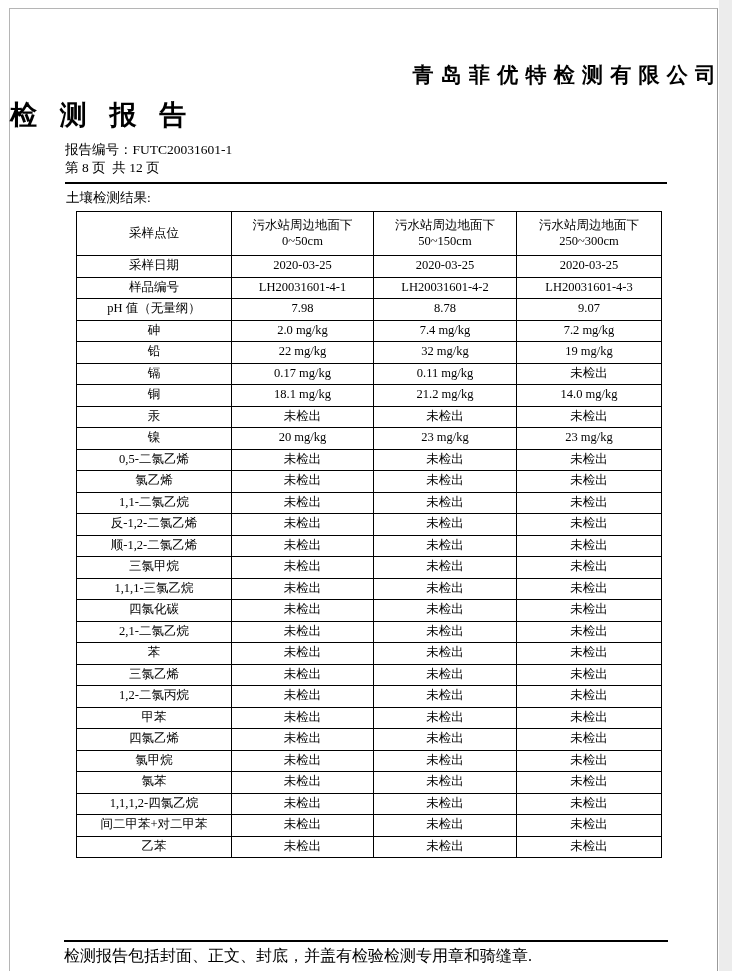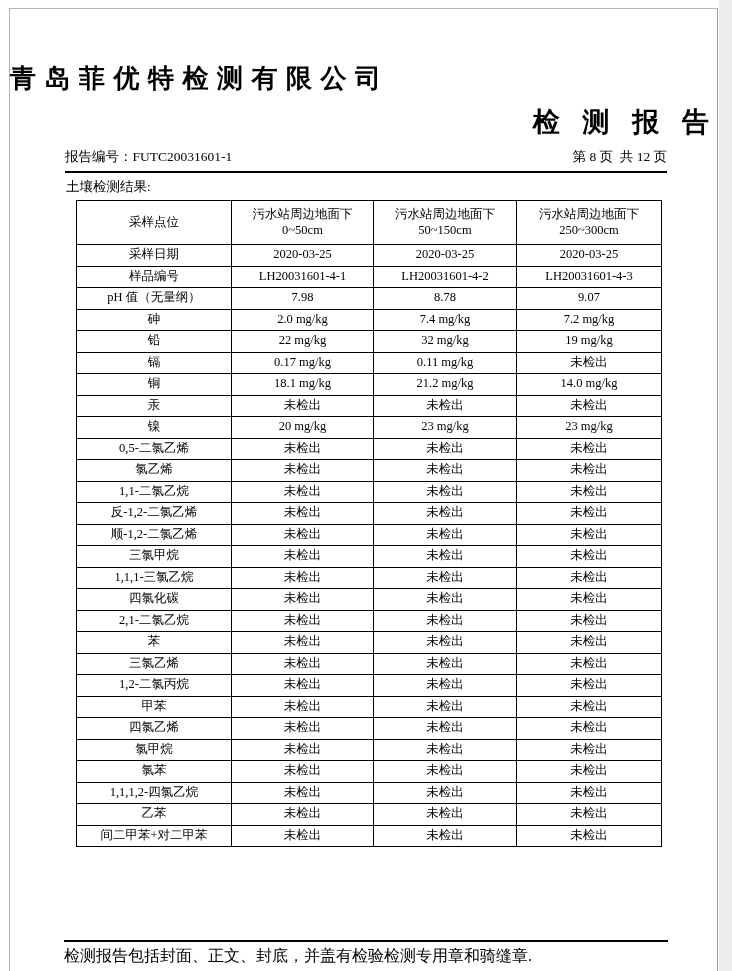--- a/index.html
+++ b/index.html
@@ -20,40 +20,41 @@
   .page {
     position: absolute; left: 9px; top: 8px;
     width: 709px; height: 963px;
     background: #ffffff;
     border-top: 1px solid #b5b5b5;
     border-left: 1px solid #b5b5b5;
     border-right: 1px solid #9a9a9a;
   }
   .company {
     margin-top: 52px;
-    text-align: left;
+    text-align: right;
     font-weight: bold;
-    font-size: 26px;
+    font-size: 21px;
     letter-spacing: 1px;
     white-space: pre;
   }
   .doc-title {
     margin-top: 8px;
-    text-align: right;
+    text-align: left;
     font-weight: bold;
     font-size: 27px;
     letter-spacing: 8px;
     white-space: pre;
   }
   .meta {
     margin: 8px 50px 0 55px;
     display: flex;
     justify-content: space-between;
     font-size: 13.5px;
     white-space: pre;
+    flex-direction: column;
   }
   .rule {
     margin: 5px 50px 0 55px;
     height: 2px;
     background: #000;
   }
   .section-title {
     margin: 5px 0 0 56px;
     font-size: 13.5px;
   }
@@ -277,27 +278,27 @@
           <td>未检出</td>
           <td>未检出</td>
         </tr>
         <tr>
           <td>1,1,1,2-四氯乙烷</td>
           <td>未检出</td>
           <td>未检出</td>
           <td>未检出</td>
         </tr>
         <tr>
+          <td>间二甲苯+对二甲苯</td>
+          <td>未检出</td>
+          <td>未检出</td>
+          <td>未检出</td>
+        </tr>
+        <tr>
           <td>乙苯</td>
-          <td>未检出</td>
-          <td>未检出</td>
-          <td>未检出</td>
-        </tr>
-        <tr>
-          <td>间二甲苯+对二甲苯</td>
           <td>未检出</td>
           <td>未检出</td>
           <td>未检出</td>
         </tr>
       </tbody>
   </table>
 
   <div class="footer">
     <div class="footer-rule"></div>
     <div class="footnote">检测报告包括封面、正文、封底，并盖有检验检测专用章和骑缝章.</div>

